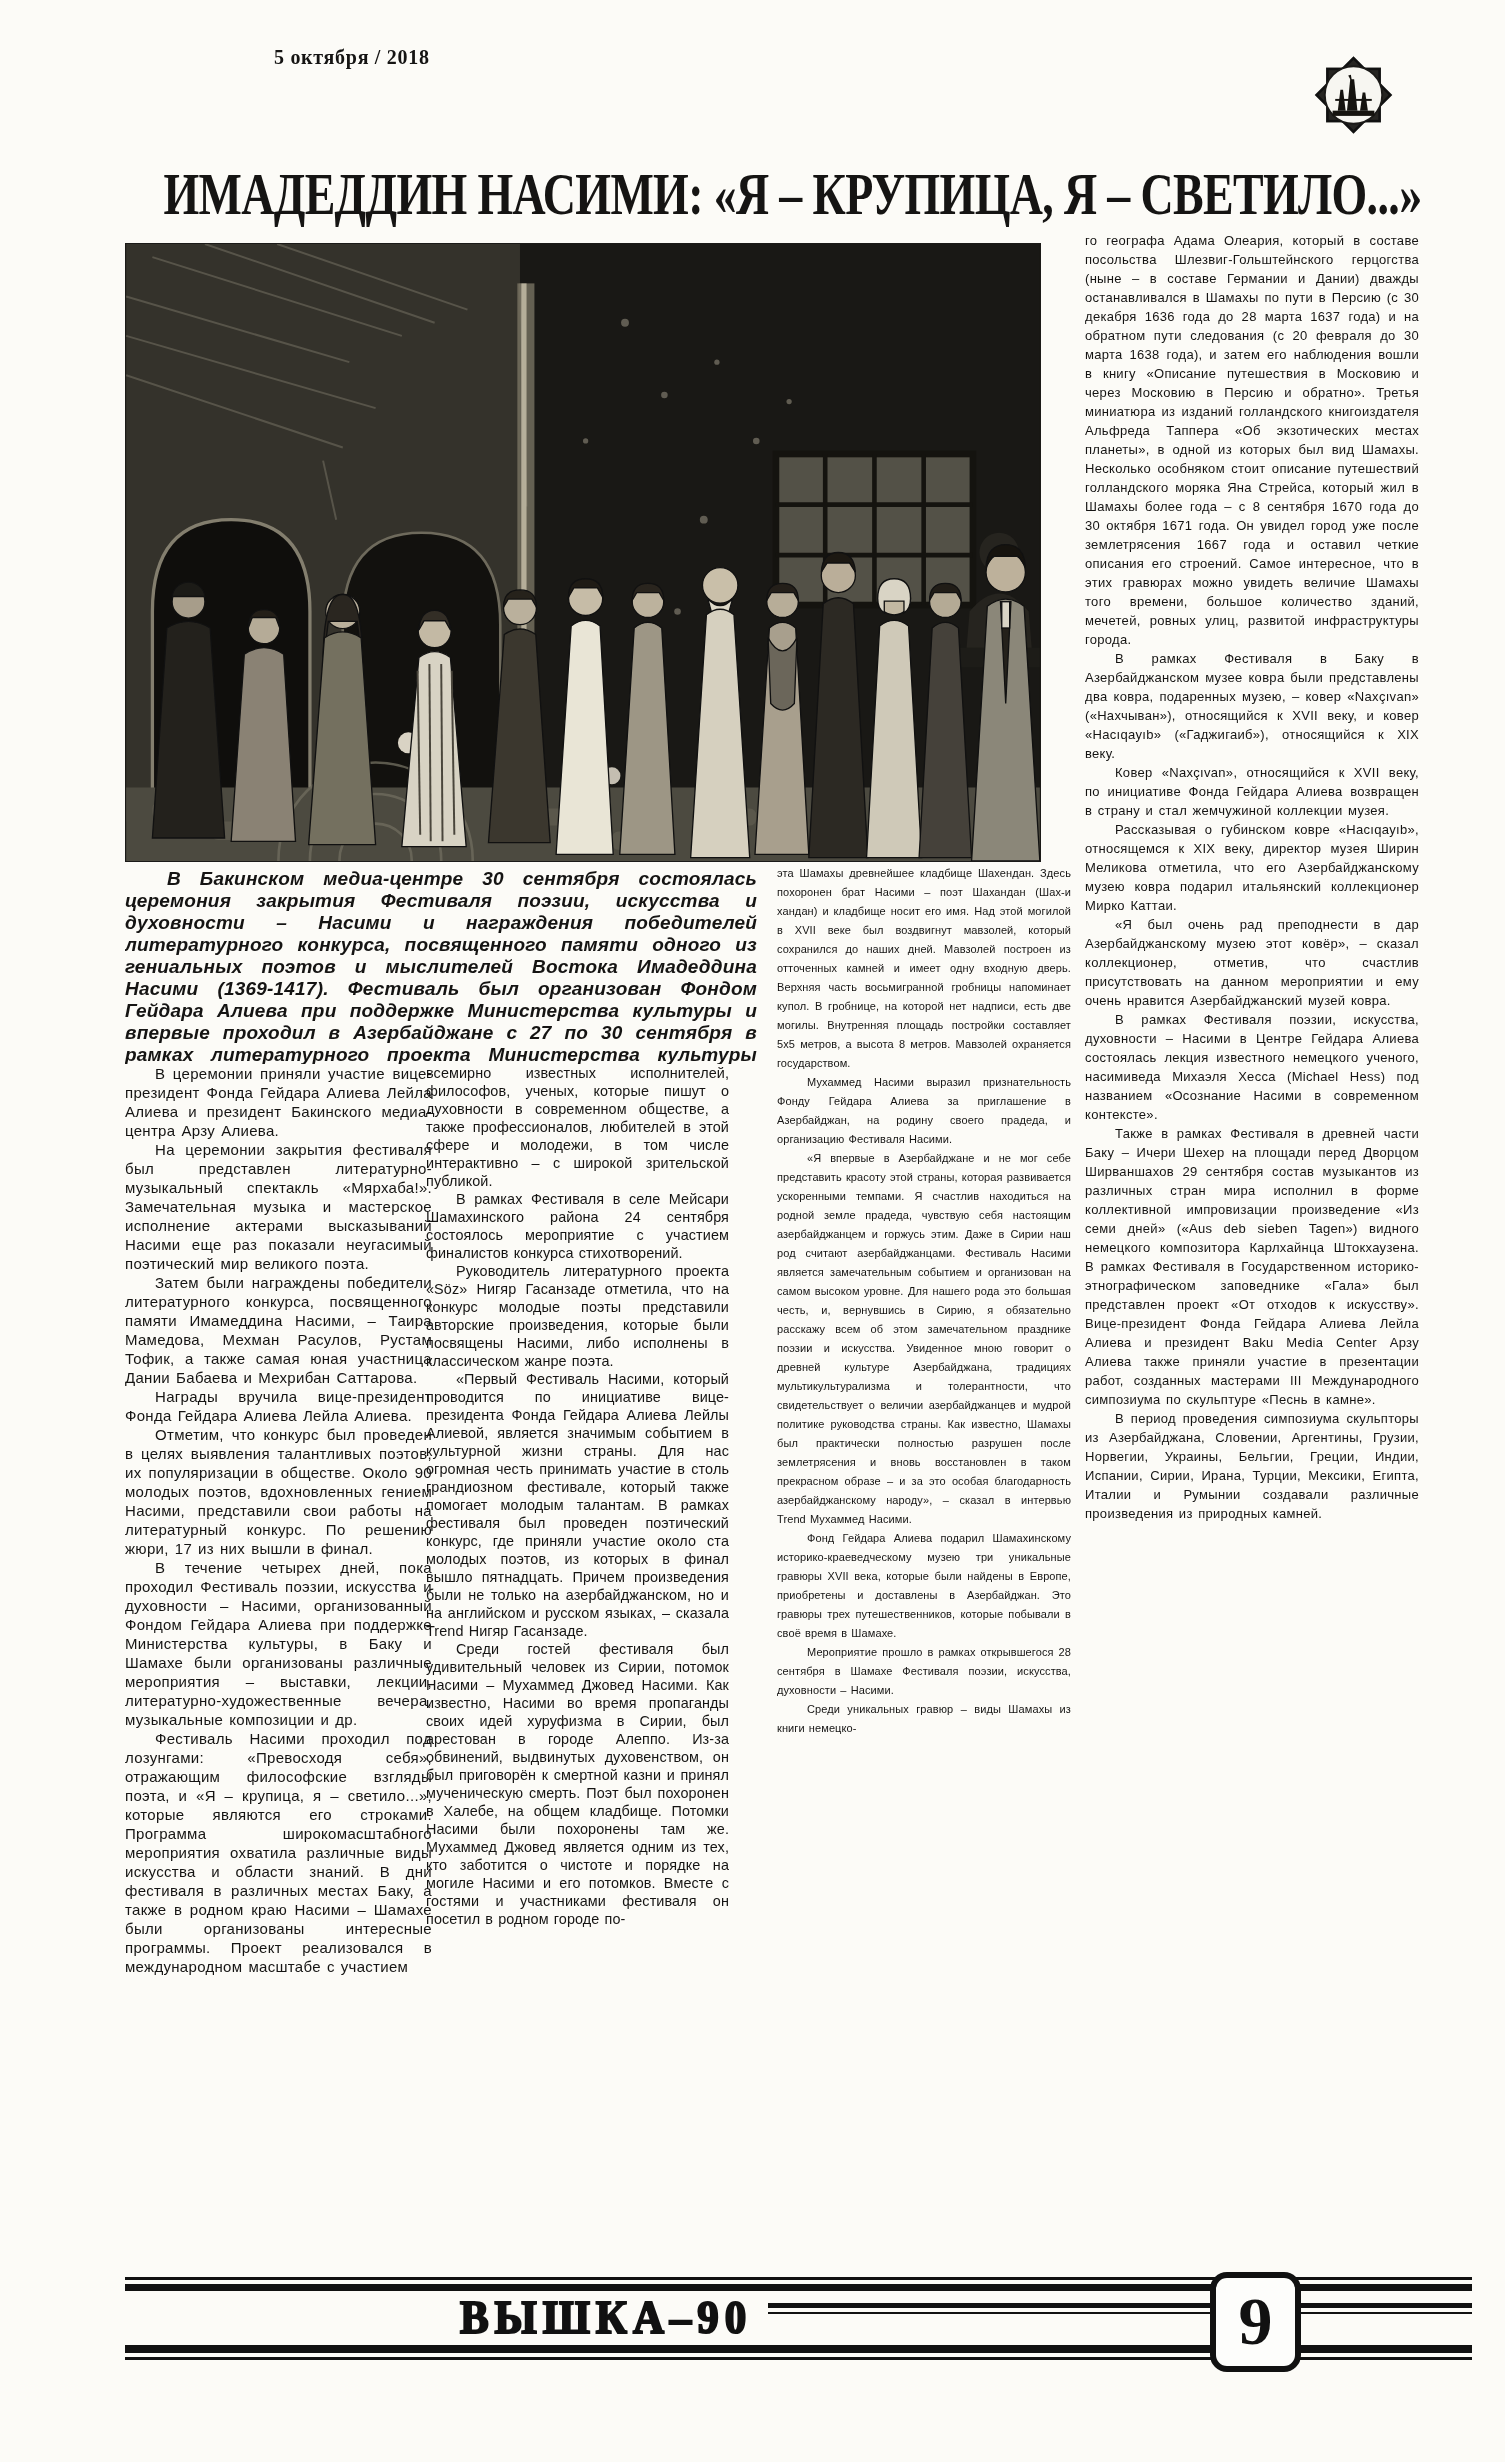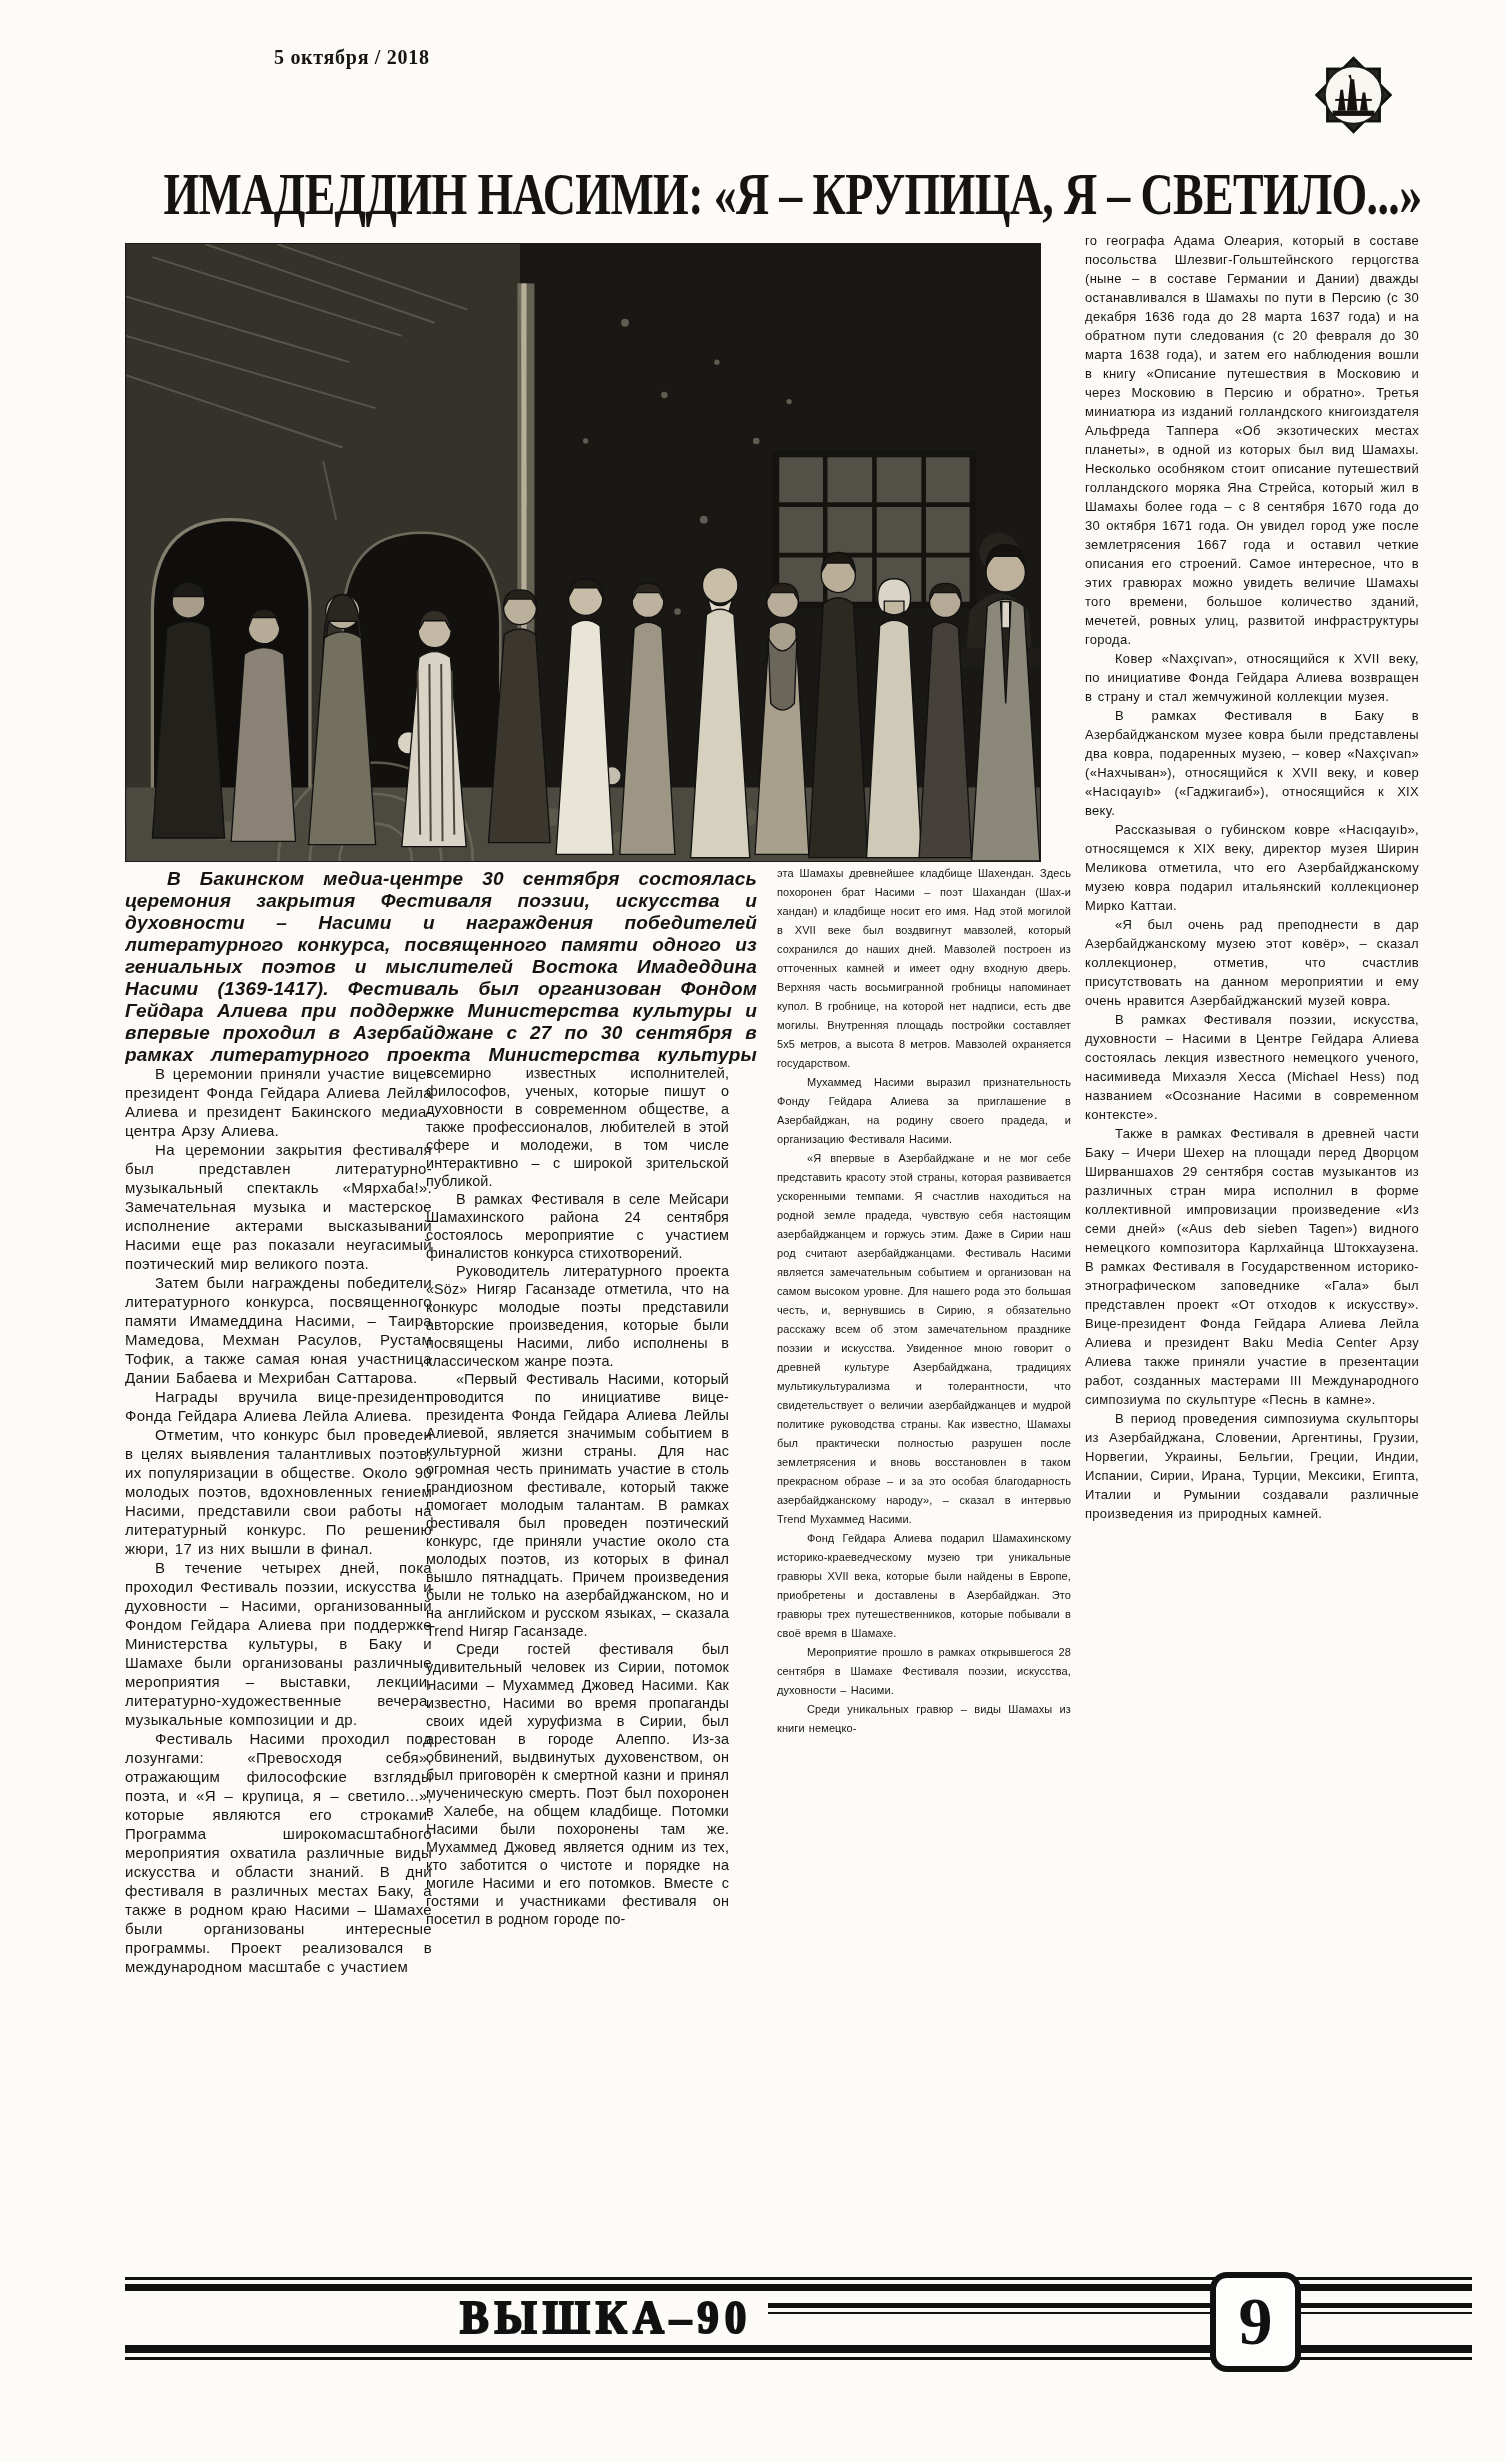--- a/index.html
+++ b/index.html
@@ -267,22 +267,22 @@
 <div class="abs col col3">
     <p class="cont">эта Шамахы древнейшее кладбище Шахендан. Здесь похоронен брат Насими – поэт Шахандан (Шах-и хандан) и кладбище носит его имя. Над этой могилой в XVII веке был воздвигнут мавзолей, который сохранился до наших дней. Мавзолей построен из отточенных камней и имеет одну входную дверь. Верхняя часть восьмигранной гробницы напоминает купол. В гробнице, на которой нет надписи, есть две могилы. Внутренняя площадь постройки составляет 5х5 метров, а высота 8 метров. Мавзолей охраняется государством.</p>
     <p>Мухаммед Насими выразил признательность Фонду Гейдара Алиева за приглашение в Азербайджан, на родину своего прадеда, и организацию Фестиваля Насими.</p>
     <p>«Я впервые в Азербайджане и не мог себе представить красоту этой страны, которая развивается ускоренными темпами. Я счастлив находиться на родной земле прадеда, чувствую себя настоящим азербайджанцем и горжусь этим. Даже в Сирии наш род считают азербайджанцами. Фестиваль Насими является замечательным событием и организован на самом высоком уровне. Для нашего рода это большая честь, и, вернувшись в Сирию, я обязательно расскажу всем об этом замечательном празднике поэзии и искусства. Увиденное мною говорит о древней культуре Азербайджана, традициях мультикультурализма и толерантности, что свидетельствует о величии азербайджанцев и мудрой политике руководства страны. Как известно, Шамахы был практически полностью разрушен после землетрясения и вновь восстановлен в таком прекрасном образе – и за это особая благодарность азербайджанскому народу», – сказал в интервью Trend Мухаммед Насими.</p>
     <p>Фонд Гейдара Алиева подарил Шамахинскому историко-краеведческому музею три уникальные гравюры XVII века, которые были найдены в Европе, приобретены и доставлены в Азербайджан. Это гравюры трех путешественников, которые побывали в своё время в Шамахе.</p>
     <p>Мероприятие прошло в рамках открывшегося 28 сентября в Шамахе Фестиваля поэзии, искусства, духовности – Насими.</p>
     <p>Среди уникальных гравюр – виды Шамахы из книги немецко-</p>
   </div>
 <div class="abs col col4">
     <p class="cont">го географа Адама Олеария, который в составе посольства Шлезвиг-Гольштейнского герцогства (ныне – в составе Германии и Дании) дважды останавливался в Шамахы по пути в Персию (с 30 декабря 1636 года до 28 марта 1637 года) и на обратном пути следования (с 20 февраля до 30 марта 1638 года), и затем его наблюдения вошли в книгу «Описание путешествия в Московию и через Московию в Персию и обратно». Третья миниатюра из изданий голландского книгоиздателя Альфреда Таппера «Об экзотических местах планеты», в одной из которых был вид Шамахы. Несколько особняком стоит описание путешествий голландского моряка Яна Стрейса, который жил в Шамахы более года – с 8 сентября 1670 года до 30 октября 1671 года. Он увидел город уже после землетрясения 1667 года и оставил четкие описания его строений. Самое интересное, что в этих гравюрах можно увидеть величие Шамахы того времени, большое количество зданий, мечетей, ровных улиц, развитой инфраструктуры города.</p>
+    <p>В рамках Фестиваля в Баку в Азербайджанском музее ковра были представлены два ковра, подаренных музею, – ковер «Naxçıvan» («Нахчыван»), относящийся к XVII веку, и ковер «Hacıqayıb» («Гаджигаиб»), относящийся к XIX веку.</p>
     <p>Ковер «Naxçıvan», относящийся к XVII веку, по инициативе Фонда Гейдара Алиева возвращен в страну и стал жемчужиной коллекции музея.</p>
-    <p>В рамках Фестиваля в Баку в Азербайджанском музее ковра были представлены два ковра, подаренных музею, – ковер «Naxçıvan» («Нахчыван»), относящийся к XVII веку, и ковер «Hacıqayıb» («Гаджигаиб»), относящийся к XIX веку.</p>
     <p>Рассказывая о губинском ковре «Hacıqayıb», относящемся к XIX веку, директор музея Ширин Меликова отметила, что его Азербайджанскому музею ковра подарил итальянский коллекционер Мирко Каттаи.</p>
     <p>«Я был очень рад преподнести в дар Азербайджанскому музею этот ковёр», – сказал коллекционер, отметив, что счастлив присутствовать на данном мероприятии и ему очень нравится Азербайджанский музей ковра.</p>
     <p>В рамках Фестиваля поэзии, искусства, духовности – Насими в Центре Гейдара Алиева состоялась лекция известного немецкого ученого, насимиведа Михаэля Хесса (Michael Hess) под названием «Осознание Насими в современном контексте».</p>
     <p>Также в рамках Фестиваля в древней части Баку – Ичери Шехер на площади перед Дворцом Ширваншахов 29 сентября состав музыкантов из различных стран мира исполнил в форме коллективной импровизации произведение «Из семи дней» («Aus deb sieben Tagen») видного немецкого композитора Карлхайнца Штокхаузена. В рамках Фестиваля в Государственном историко-этнографическом заповеднике «Гала» был представлен проект «От отходов к искусству». Вице-президент Фонда Гейдара Алиева Лейла Алиева и президент Baku Media Center Арзу Алиева также приняли участие в презентации работ, созданных мастерами III Международного симпозиума по скульптуре «Песнь в камне».</p>
     <p>В период проведения симпозиума скульпторы из Азербайджана, Словении, Аргентины, Грузии, Норвегии, Украины, Бельгии, Греции, Индии, Испании, Сирии, Ирана, Турции, Мексики, Египта, Италии и Румынии создавали различные произведения из природных камней.</p>
   </div>
 
 <div class="abs footer">
   <div class="rule r1"></div>
   <div class="rule r2"></div>

